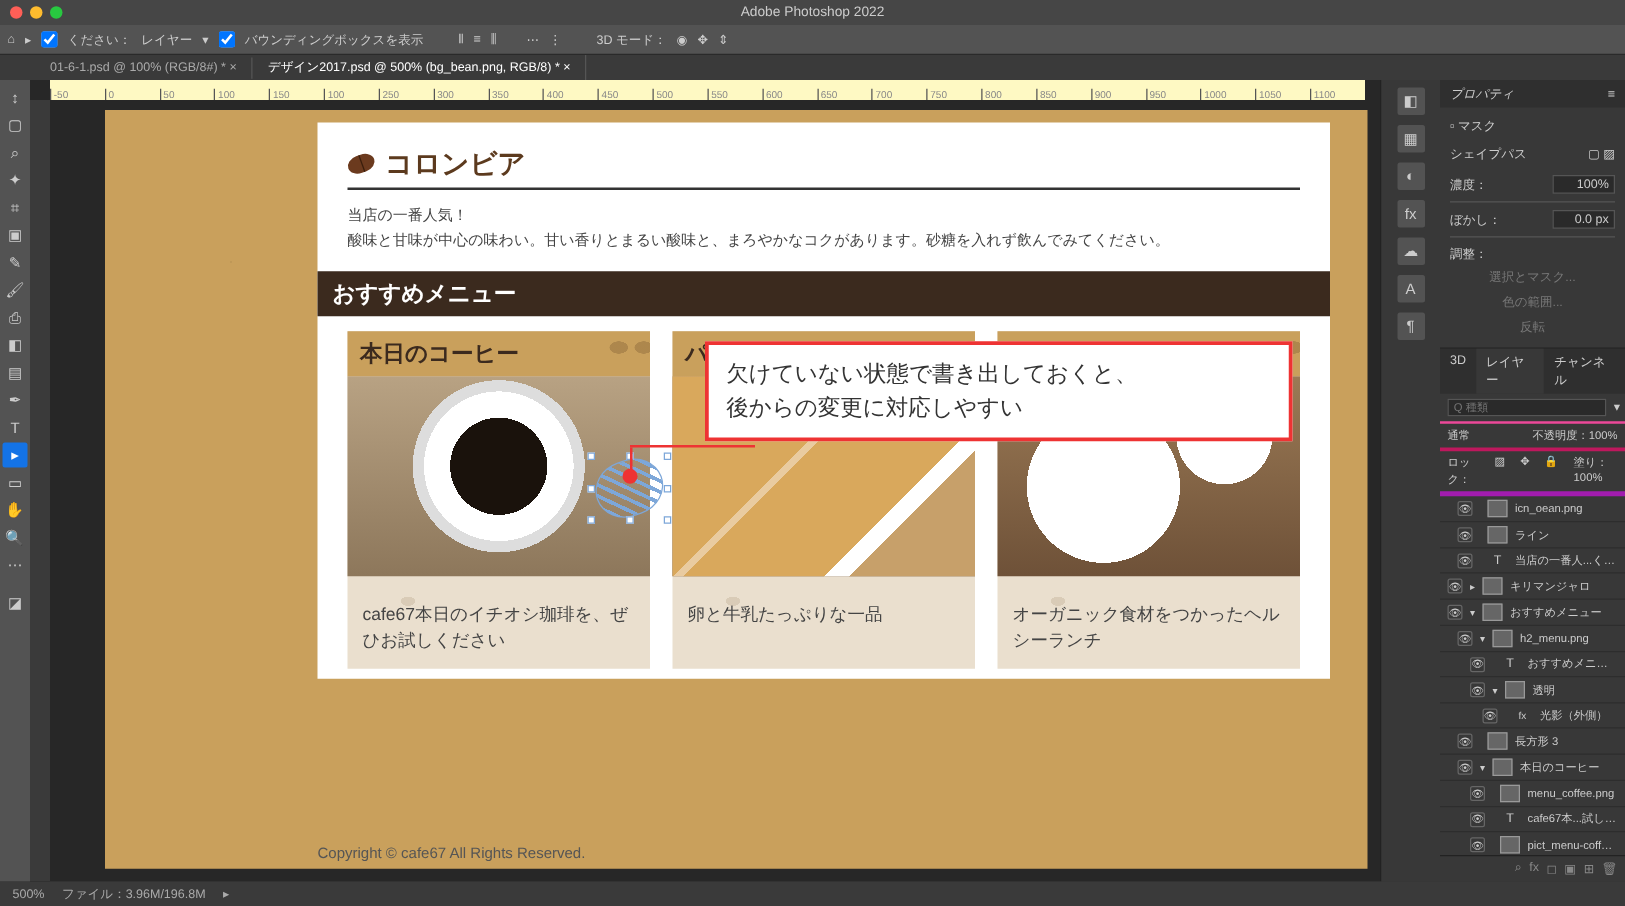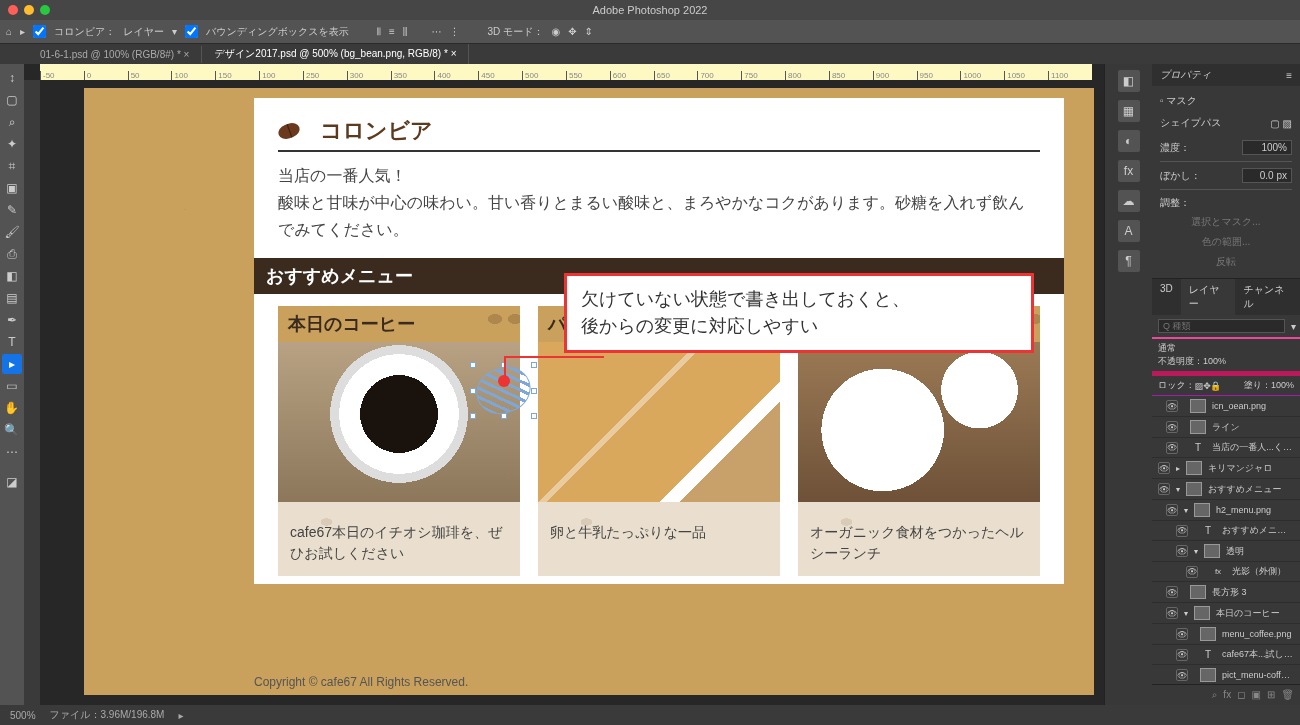--- a/index.html
+++ b/index.html
@@ -19,22 +19,22 @@
 .tool.active { background: #1473e6; color: #fff; }
 .canvas-wrap { flex: 1; background: #272727; position: relative; overflow: hidden; }
 .ruler-h { position: absolute; top: 0; left: 16px; right: 12px; height: 16px; background: #fef9c3; font-size: 8px; color: #888; display:flex; align-items:flex-end; }
 .ruler-h span { flex:1; border-left:1px solid #555; padding-left:2px; }
 .ruler-v { position: absolute; top: 16px; left: 0; width: 16px; bottom: 0; background: #3a3a3a; }
 .canvas { position: absolute; top: 24px; left: 60px; right: 10px; bottom: 10px; background: #c9a05c; background-image: radial-gradient(circle at 10% 20%, rgba(0,0,0,.05) 1px, transparent 1px), radial-gradient(circle at 80% 60%, rgba(0,0,0,.05) 1px, transparent 1px); }
 .doc { position: absolute; top: 10px; left: 170px; right: 30px; background: #fff; padding: 18px 24px 8px; color: #333; }
 .sec-title { display: flex; align-items: center; gap: 8px; border-bottom: 2px solid #333; padding-bottom: 4px; margin-bottom: 10px; }
 .bean { width: 22px; height: 14px; background: #6b3a1e; border-radius: 50%/60%; transform: rotate(-20deg); position: relative; }
 .bean::after { content:""; position:absolute; top:0; bottom:0; left:48%; width:1px; background:#3b1e0c; }
-.sec-title-text { font-size: 22px; font-weight: bold; color: #5c3a1e; margin-left: 12px; }
-.desc { font-size: 16px; line-height: 1.7; color: #444; margin-bottom: 14px; }
+.sec-title-text { font-size: 22px; font-weight: bold; color: #5c3a1e; }
+.desc { font-size: 12px; line-height: 1.7; color: #444; margin-bottom: 14px; }
 .band { background: #3b2a1e; color: #fff; font-size: 18px; font-weight: bold; padding: 6px 12px; margin: 0 -24px 12px; position: relative; }
 .selected-bean { position: absolute; top: 280px; left: 392px; width: 55px; height: 45px; }
 .selected-bean .shape { width: 100%; height: 100%; background: repeating-linear-gradient(45deg, #7da7d9 0 3px, transparent 3px 8px); border: 1px solid #7da7d9; border-radius: 50%/55%; transform: rotate(-20deg); }
 .handles { position: absolute; inset: -6px; }
 .h { position:absolute; width:6px; height:6px; background:#fff; border:1px solid #7da7d9; }
 .h.tl{top:0;left:0}.h.tr{top:0;right:0}.h.bl{bottom:0;left:0}.h.br{bottom:0;right:0}.h.tc{top:0;left:50%;margin-left:-3px}.h.bc{bottom:0;left:50%;margin-left:-3px}.h.ml{top:50%;left:0;margin-top:-3px}.h.mr{top:50%;right:0;margin-top:-3px}
 .cards { display: flex; gap: 18px; }
 .card { flex: 1; background: #eadfce; background-image: radial-gradient(ellipse 14px 9px at 20% 80%, rgba(120,90,50,.15) 40%, transparent 42%), radial-gradient(ellipse 14px 9px at 70% 30%, rgba(120,90,50,.12) 40%, transparent 42%); padding: 0 0 12px; }
 .card-head { background: #c9a05c; padding: 6px 10px; font-size: 18px; font-weight: bold; color: #3b2a1e; position:relative; overflow:hidden; }
 .card-head::after { content:""; position:absolute; right:-10px; top:-4px; width:50px; height:34px; background: radial-gradient(ellipse 18px 12px at 30% 50%, rgba(90,60,30,.25) 40%, transparent 42%), radial-gradient(ellipse 18px 12px at 70% 50%, rgba(90,60,30,.25) 40%, transparent 42%); }
@@ -60,42 +60,42 @@
 .layer.sel { background:#1473e6; color:#fff; }
 .eye { width:12px; height:12px; border:1px solid #666; border-radius:2px; flex-shrink:0; display:flex; align-items:center; justify-content:center; font-size:8px; }
 .thumb { width:16px; height:14px; background:#666; border:1px solid #999; flex-shrink:0; }
 .lname { flex:1; white-space:nowrap; overflow:hidden; text-overflow:ellipsis; font-size:9px; }
 .statusbar { height: 20px; background: #3a3a3a; display:flex; align-items:center; padding:0 10px; font-size:10px; color:#aaa; gap:14px; }
 .layer-tabs { display:flex; background:#2f2f2f; font-size:10px; }
 .layer-tabs span { padding:4px 8px; }
 .layer-tabs span.active { background:#383838; }
 .layer-ctrl { display:flex; align-items:center; padding:4px 6px; gap:6px; border-bottom:2px solid #ec4899; }
 .layer-ctrl input { flex:1; background:#2a2a2a; border:1px solid #555; color:#ccc; font-size:9px; padding:1px 4px; }
-.layer-opts { display:flex; justify-content:space-between; padding:3px 6px; font-size:9px; border-bottom:5px solid #be185d;flex-direction:column; }
-.lock-row { padding:3px 6px; font-size:9px; border-bottom:1px solid #a21caf; display:flex; gap:0; align-items:center; }
+.layer-opts { display:flex; justify-content:space-between; padding:3px 6px; font-size:9px; border-bottom:3px solid #be185d; }
+.lock-row { padding:3px 6px; font-size:9px; border-bottom:4px solid #a21caf; display:flex; gap:12px; align-items:flex-start; }
 .layer-footer { display:flex; justify-content:flex-end; gap:6px; padding:4px 6px; border-top:1px solid #222; font-size:10px; color:#888; }
 .indent1{padding-left:14px}.indent2{padding-left:24px}.indent3{padding-left:34px}
 </style>
 </head>
 <body>
 
 <div class="titlebar">
   <div class="traffic">
     <div class="dot red"></div>
     <div class="dot yellow"></div>
     <div class="dot green"></div>
   </div>
   <div class="titlebar-title">Adobe Photoshop 2022</div>
 </div>
 
 <div class="menubar">
   <span>⌂</span>
   <span>▸</span>
   <input type="checkbox" checked="" style="">
-  <span>コロンビア：</span>
+  <span>ください：</span>
   <span>レイヤー</span>
   <span>▾</span>
   <input type="checkbox" checked="" style="">
   <span>バウンディングボックスを表示</span>
   <span style="width:12px"></span>
   <span>⫴</span>
   <span>≡</span>
   <span>⫼</span>
   <span style="width:8px"></span>
   <span>⋯</span>

